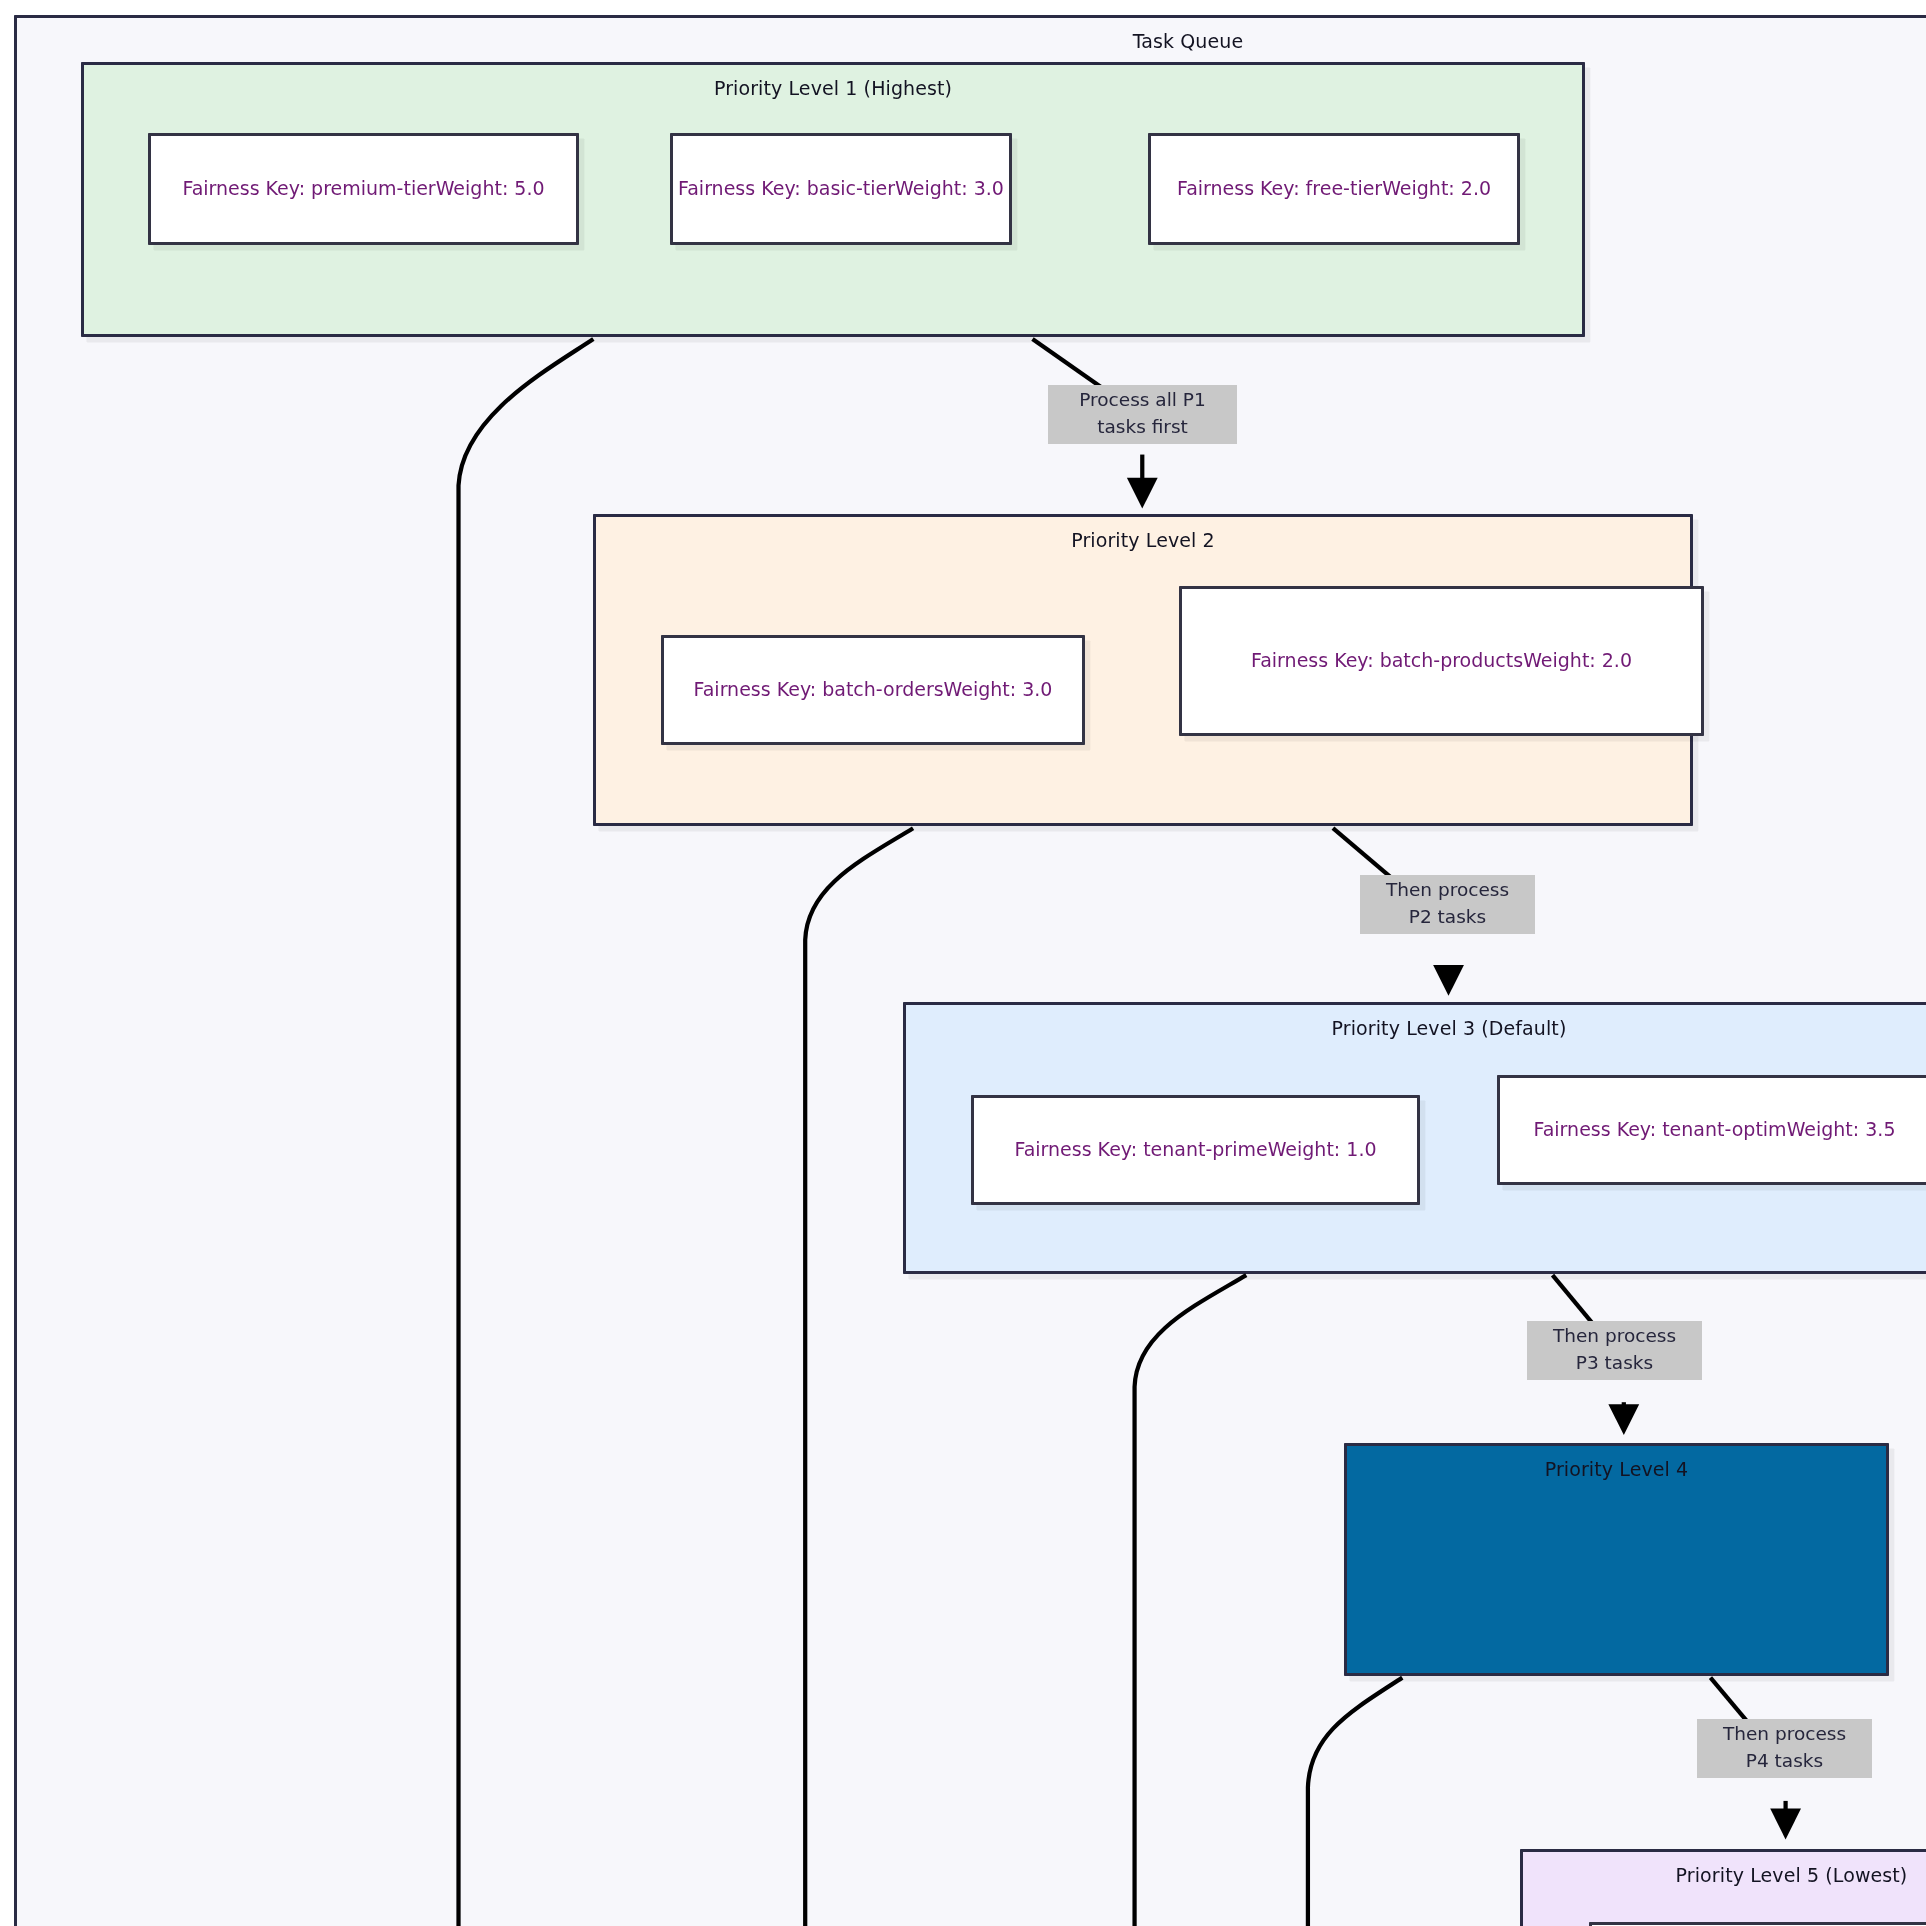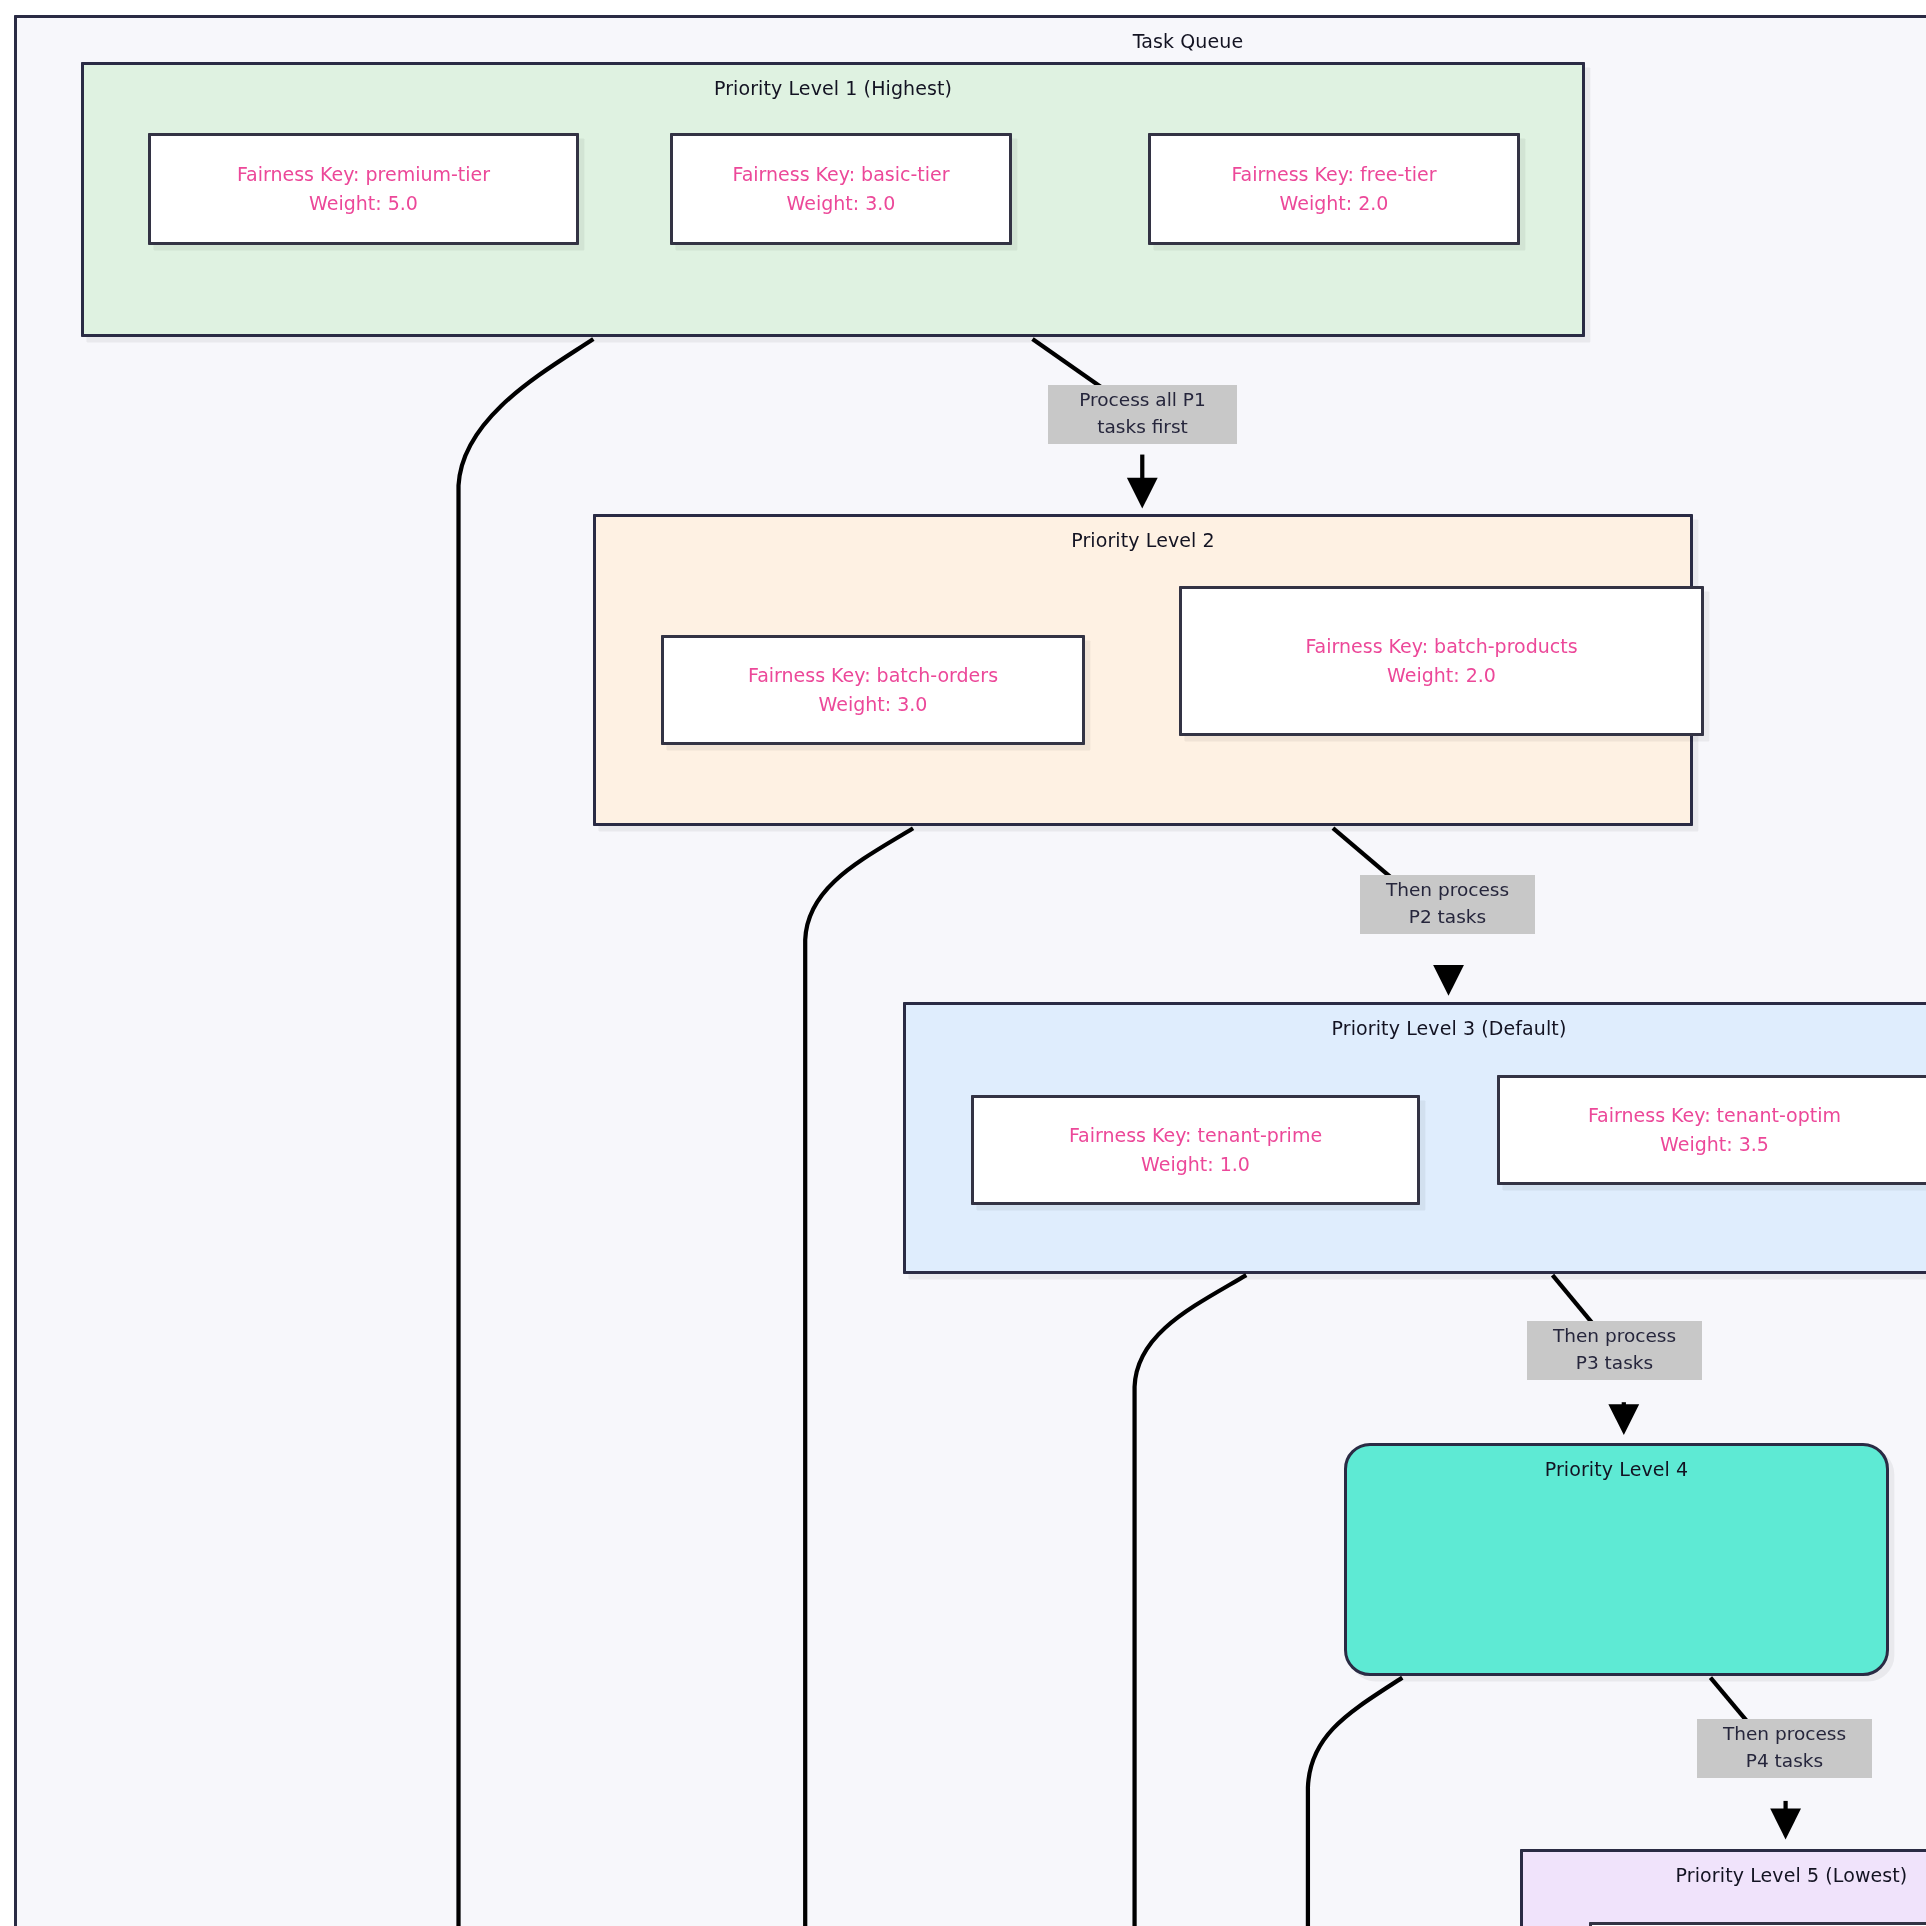--- a/index.html
+++ b/index.html
@@ -25,25 +25,25 @@
     white-space:nowrap;
   }
 
   
   .node{
     border:3.5px solid #333344;
     background:#ffffff;
     border-radius:0.8px;
     box-shadow:5.4px 5.4px 0 0 rgba(0,0,0,0.055);
     display:flex;
-    flex-direction:column;
+    flex-direction:row;
     align-items:center;
     justify-content:center;
     text-align:center;
-    color:#ec4899;
+    color:#701a75;
     font-size:19px;
     line-height:1.55;
     padding:3.9px 8.5px;
   }
   .node .ln{display:block;white-space:nowrap;}
   .node.wrap .ln{white-space:normal;}
 
   
   .edge-label{
     background:#c8c8c8;
@@ -109,21 +109,21 @@
   <div class="abs node" style="left:971px;top:1075px;width:449px;height:110px;margin-top:20px;">
     <span class="ln">Fairness Key: tenant-prime</span>
     <span class="ln">Weight: 1.0</span>
   </div>
 
   <div class="abs node" style="left:1497px;top:1075px;width:435px;height:110px;">
     <span class="ln">Fairness Key: tenant-optim</span>
     <span class="ln">Weight: 3.5</span>
   </div>
 
-  <div class="abs cluster" style="left:1344px;top:1443px;width:545px;height:233px;background:#5eead4;border-radius:26px;">
+  <div class="abs cluster" style="left:1344px;top:1443px;width:545px;height:233px;background:#0369a1;">
     <div class="cluster-title">Priority Level 4</div>
   </div>
 
 
   <div class="abs cluster" style="left:1520px;top:1849px;width:543px;height:223px;background:#f0e3fb;">
     <div class="cluster-title">Priority Level 5 (Lowest)</div>
   </div>
 
   <div class="abs node" style="left:1589px;top:1922px;width:406px;height:89px;">
     

